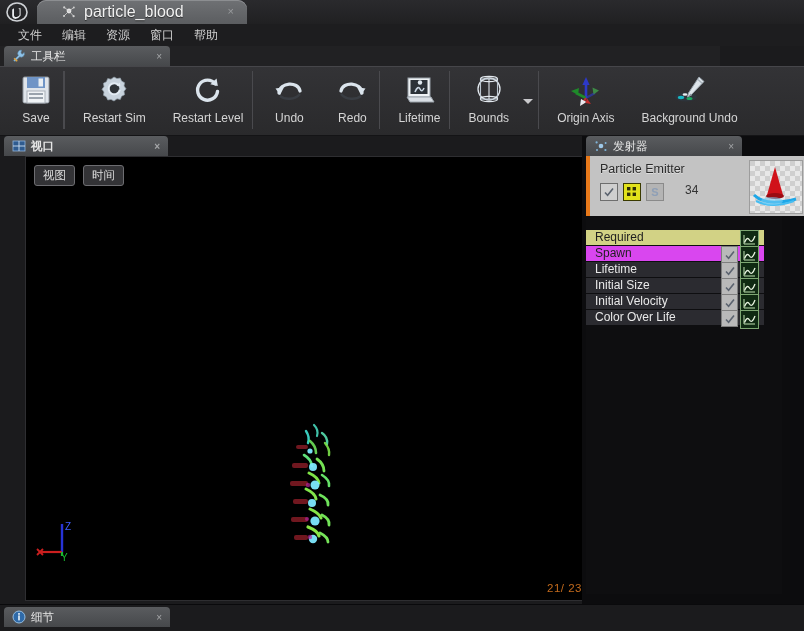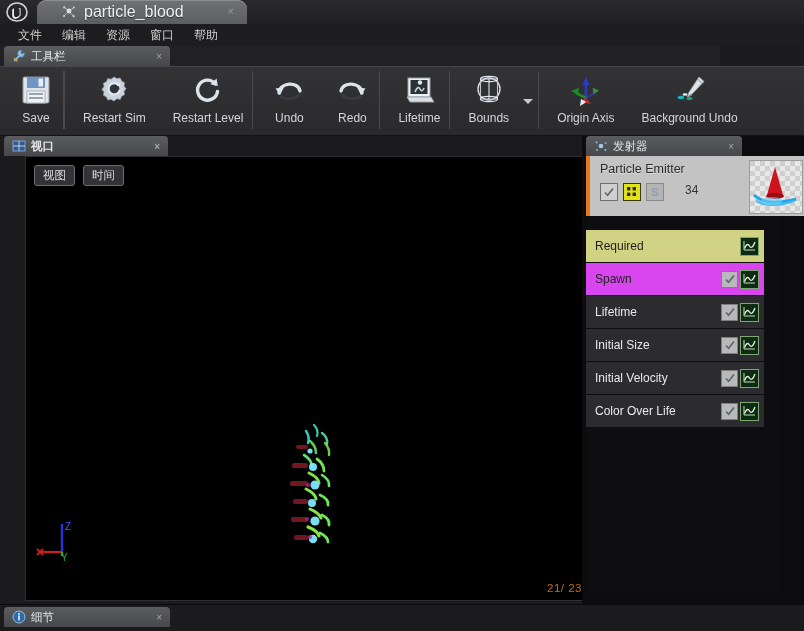--- a/index.html
+++ b/index.html
@@ -84,21 +84,21 @@
     display:flex;align-items:center;justify-content:center;}
   .ebx.grid{background:#e2e21b;border-color:#3a3a00;}
   .ebx.dis{background:#b4b4b4;border-color:#8a8a8a;color:#8e9fb6;}
   .ecount{position:absolute;left:95px;top:27px;font-size:12px;color:#333;}
   .ethumb{position:absolute;right:4px;top:4px;width:52px;height:52px;
     background:
       repeating-conic-gradient(#e8e8e8 0% 25%, #cfcfcf 0% 50%) 0 0/10px 10px;
     border:1px solid #9d9d9d;overflow:hidden;}
 
   .mlist{position:absolute;left:0;top:74px;width:178px;}
-  .mrow{position:relative;height:32px;margin-bottom:1px;display:flex;align-items:center;
+  .mrow{position:relative;height:15px;margin-bottom:1px;display:flex;align-items:flex-start;
     background:#2b2b30;}
   .mrow.req{background:#d2d285;}
   .mrow.spawn{background:#d946ef;}
   .mrow .mname{font-size:12px;margin-left:9px;color:#e9e9e9;}
   .mrow.req .mname,.mrow.spawn .mname{color:#1f1f1f;}
   .mrow .mico{position:absolute;display:flex;align-items:center;justify-content:center;}
   .chk{right:26px;width:15px;height:15px;background:#b9b9b9;border:1px solid #7e7e7e;}
   .grf{right:5px;width:17px;height:17px;background:#0f2a12;border:1px solid #7ea873;}
 
   

